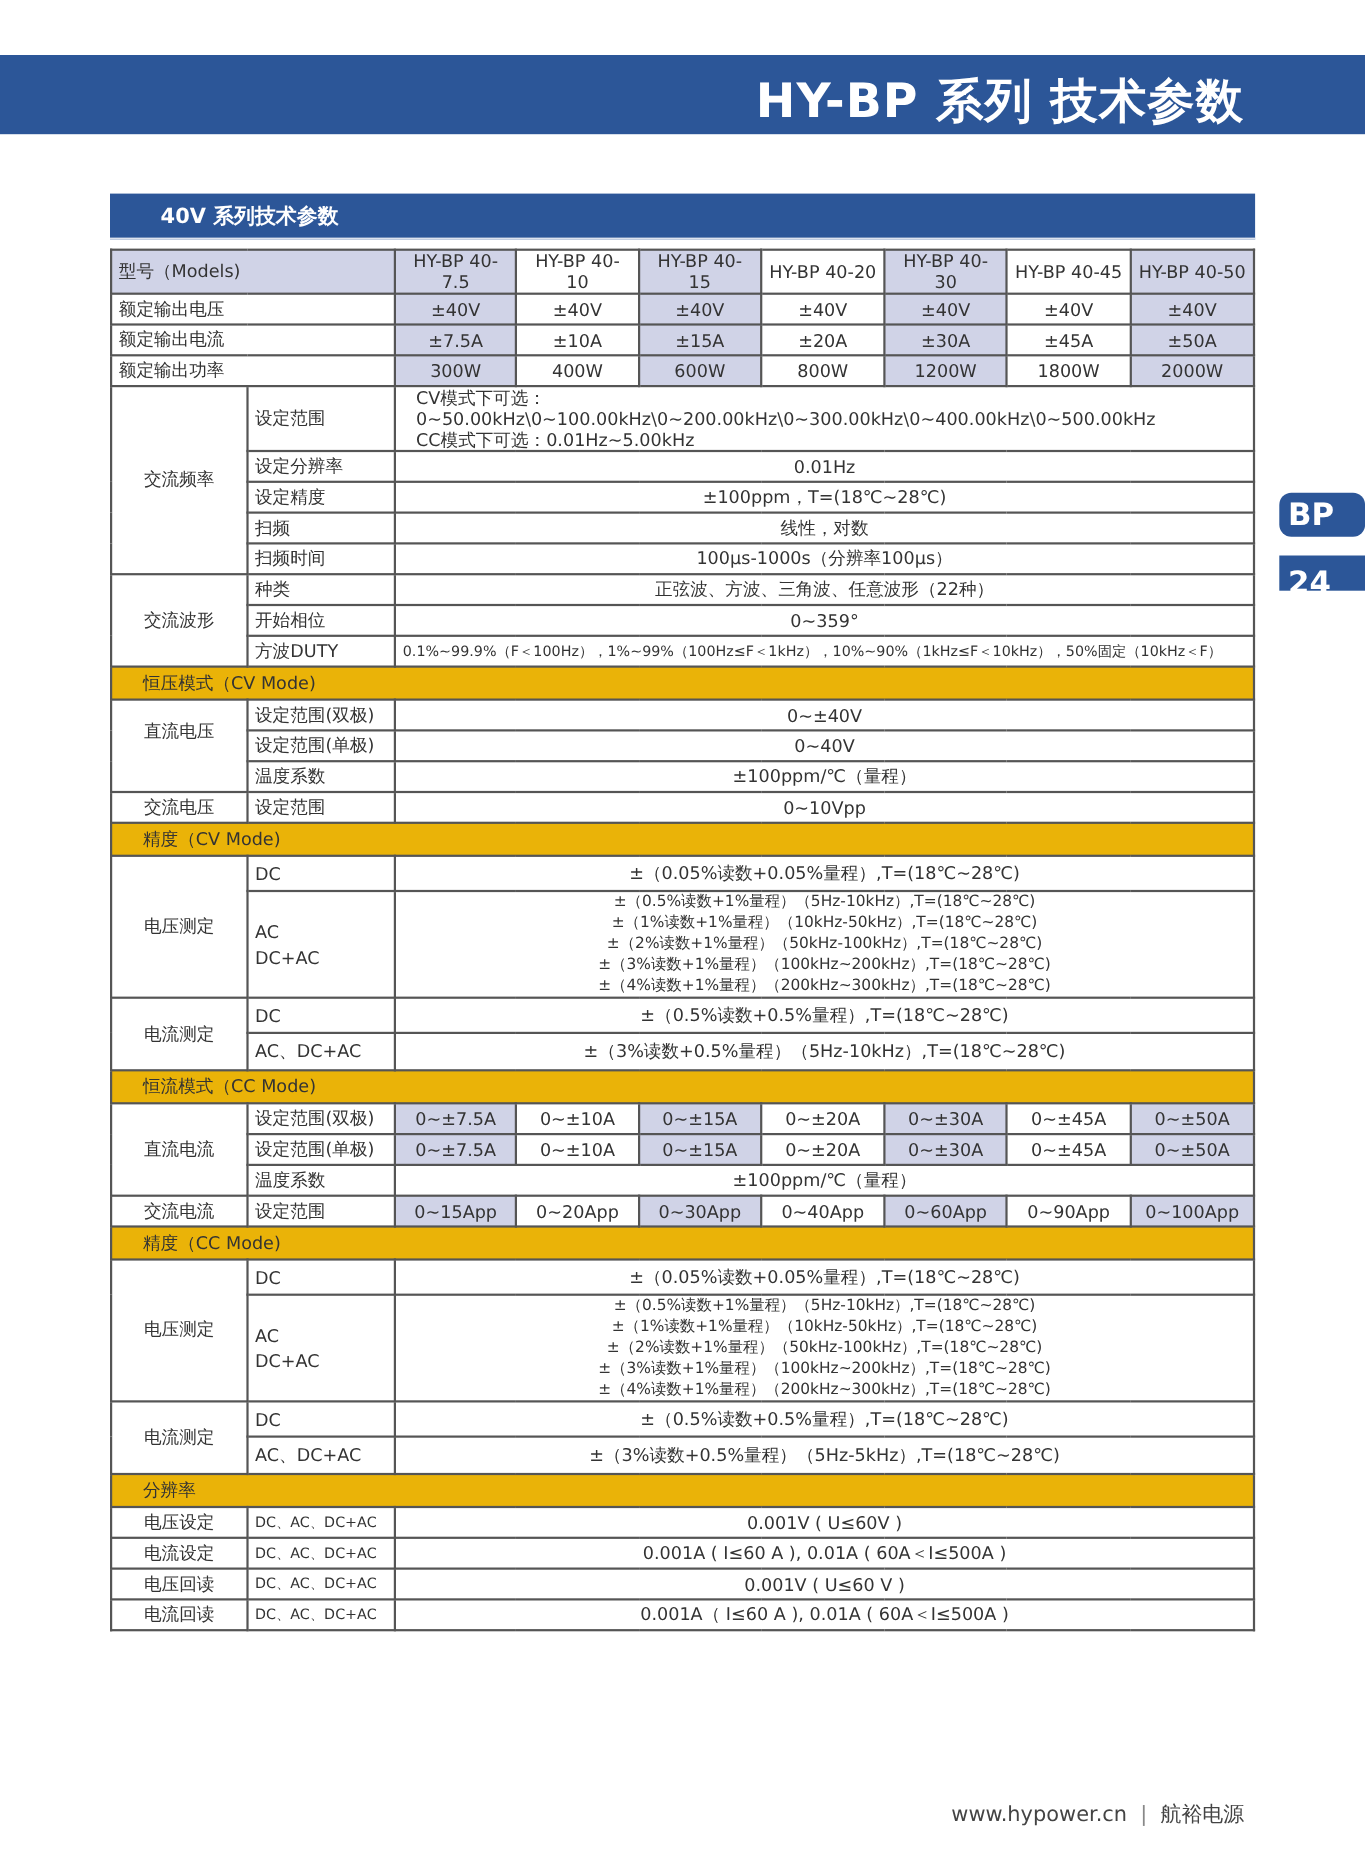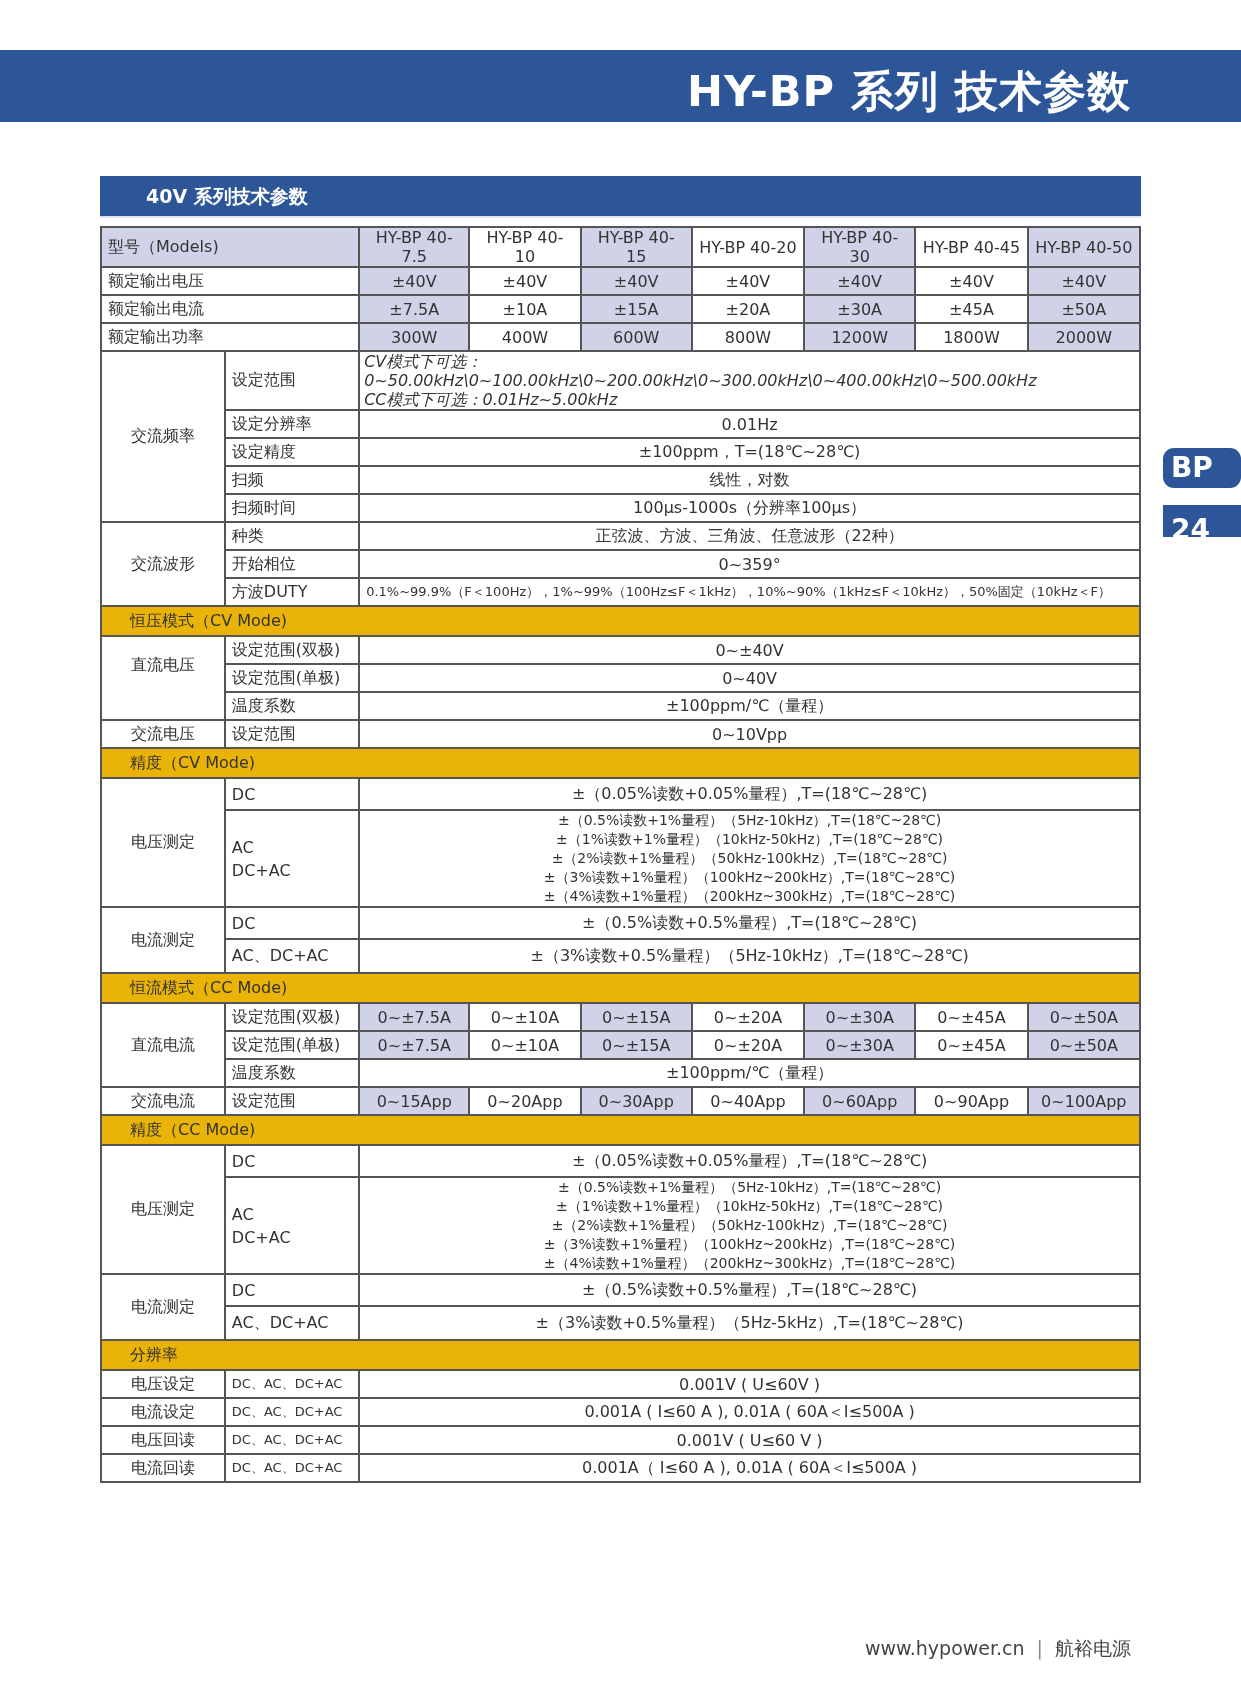--- a/index.html
+++ b/index.html
@@ -87,21 +87,21 @@
     <td class="c hl">600W</td>
     <td class="c">800W</td>
     <td class="c hl">1200W</td>
     <td class="c">1800W</td>
     <td class="c hl">2000W</td>
   </tr>
 
   <tr>
     <td rowspan="5" class="l1">交流频率</td>
     <td class="l2" style="height:54px">设定范围</td>
-    <td colspan="7" style="padding-left:4px;line-height:19px;font-style:italic;">
+    <td colspan="7" style="padding-left:18px;line-height:19px;">
       <div>CV模式下可选：0~50.00kHz\0~100.00kHz\0~200.00kHz\0~300.00kHz\0~400.00kHz\0~500.00kHz</div>
       <div>CC模式下可选：0.01Hz~5.00kHz</div>
     </td>
   </tr>
   <tr>
     <td class="l2">设定分辨率</td>
     <td colspan="7" class="c">0.01Hz</td>
   </tr>
   <tr>
     <td class="l2">设定精度</td>

